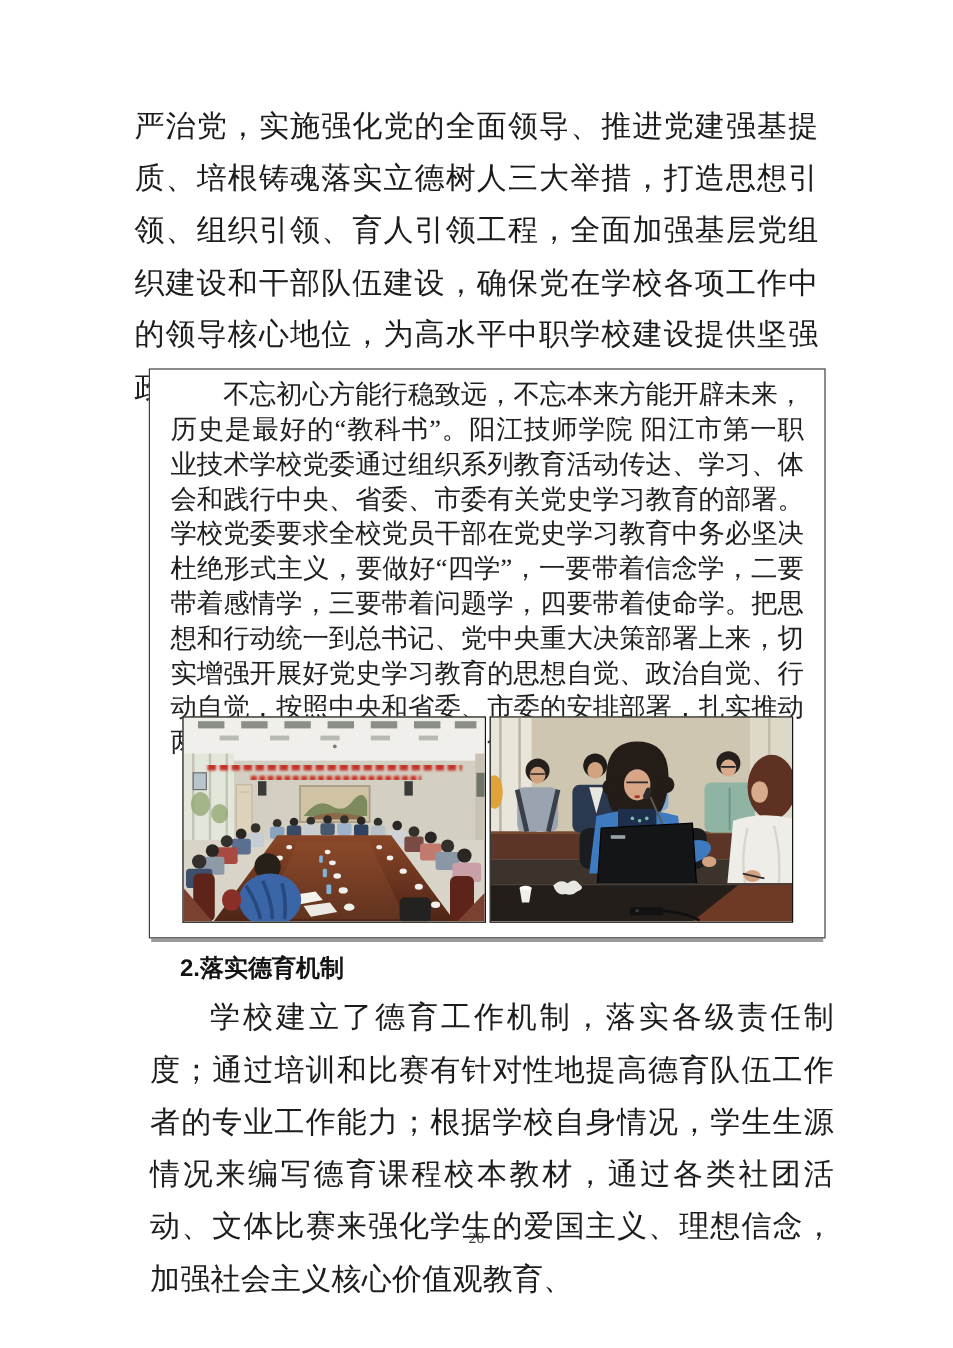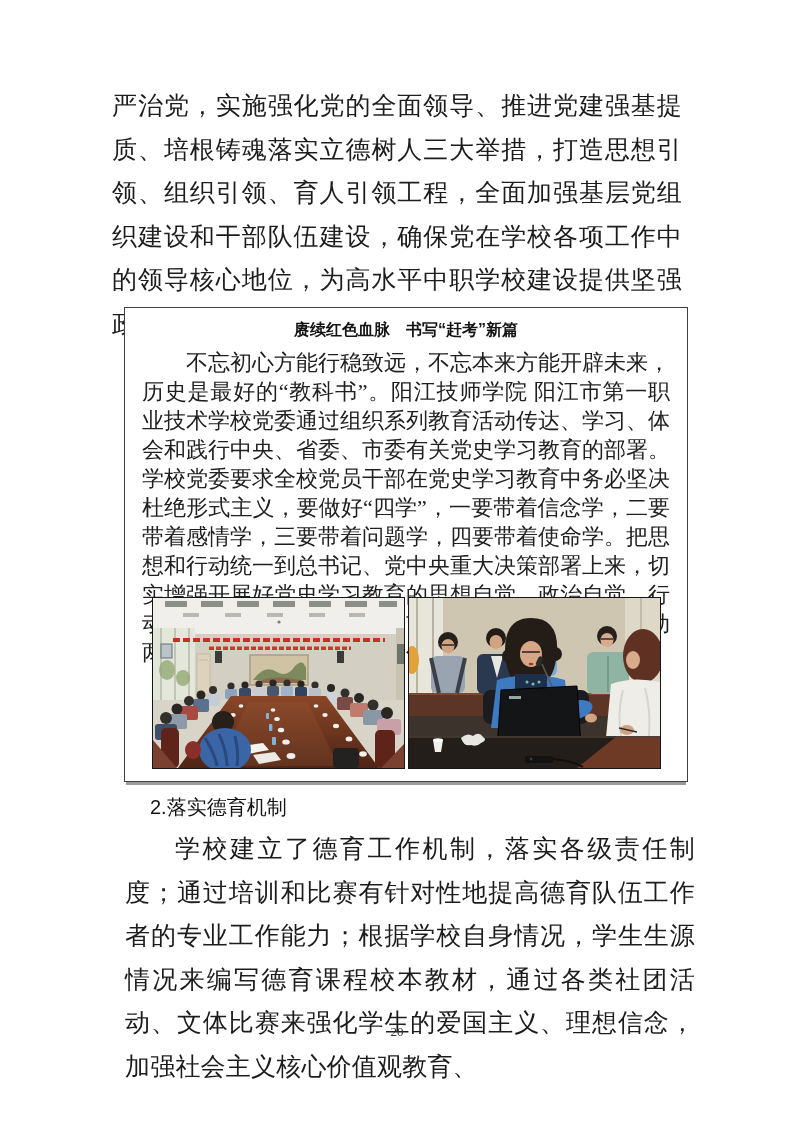--- a/index.html
+++ b/index.html
@@ -55,41 +55,40 @@
     overflow:hidden;
     background:#d8d4c8;
   }
   .photo svg{display:block;width:100%;height:100%;}
   .photo-left{left:27px;}
   .photo-right{left:283px;}
   .sec-heading{
     position:absolute;
     left:150px;top:793px;
     font-family:"Liberation Sans","DejaVu Sans",sans-serif;
-    font-weight:normal;
+    font-weight:bold;
     font-size:20px;line-height:28px;
     color:#141414;
   }
   .page-number{
     position:absolute;
     left:0;top:1024px;width:794px;
     text-align:center;
     font-size:13px;
     color:#333333;
   }
 </style>
 </head>
 <body>
 
 <div class="page">
 
   <div class="body-para intro">严治党，实施强化党的全面领导、推进党建强基提质、培根铸魂落实立德树人三大举措，打造思想引领、组织引领、育人引领工程，全面加强基层党组织建设和干部队伍建设，确保党在学校各项工作中的领导核心地位，为高水平中职学校建设提供坚强政治保证、思想保证和组织保证。</div>
 
   <div class="news-box">
-    <div class="news-title">赓续红色血脉　书写“赶考”新篇</div>
     <div class="news-body">不忘初心方能行稳致远，不忘本来方能开辟未来，历史是最好的“教科书”。阳江技师学院 阳江市第一职业技术学校党委通过组织系列教育活动传达、学习、体会和践行中央、省委、市委有关党史学习教育的部署。学校党委要求全校党员干部在党史学习教育中务必坚决杜绝形式主义，要做好“四学”，一要带着信念学，二要带着感情学，三要带着问题学，四要带着使命学。把思想和行动统一到总书记、党中央重大决策部署上来，切实增强开展好党史学习教育的思想自觉、政治自觉、行动自觉，按照中央和省委、市委的安排部署，扎实推动两校党史学习教育和各项工作的有序开展。</div>
 
     <div class="photo photo-left">
       <svg viewBox="0 0 251 170" preserveAspectRatio="none">
         <defs>
           <linearGradient id="woodL" x1="0" y1="0" x2="0" y2="1">
             <stop offset="0" stop-color="#8a4628"></stop>
               <stop offset="1" stop-color="#4e2516"></stop>
           </linearGradient>
           <filter id="blur1">

